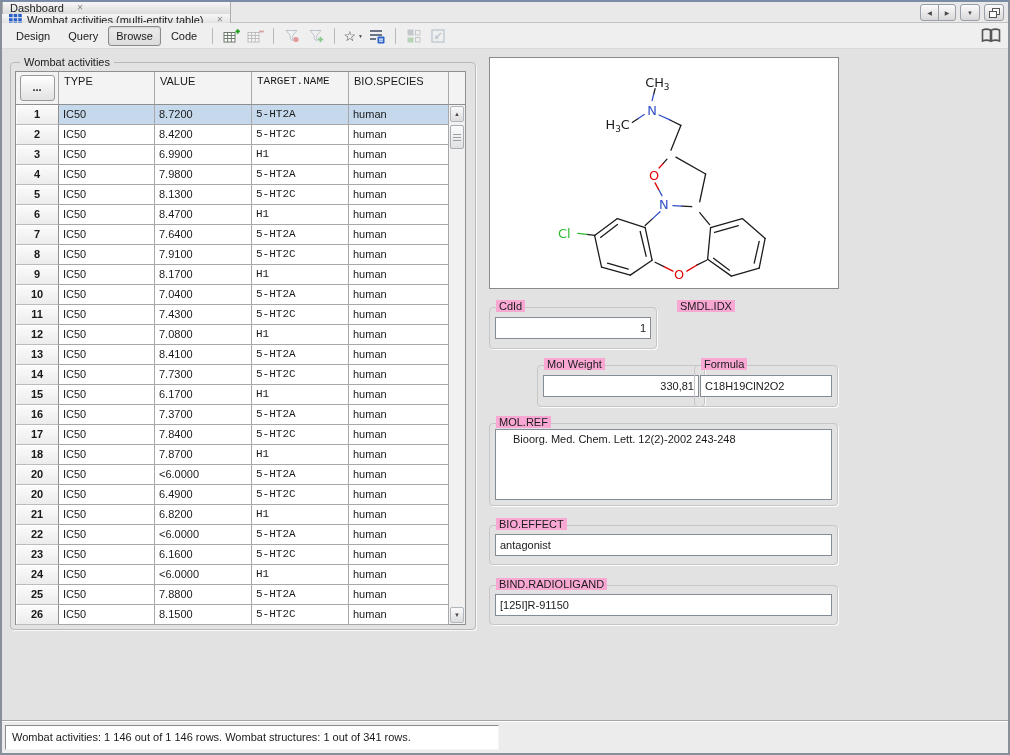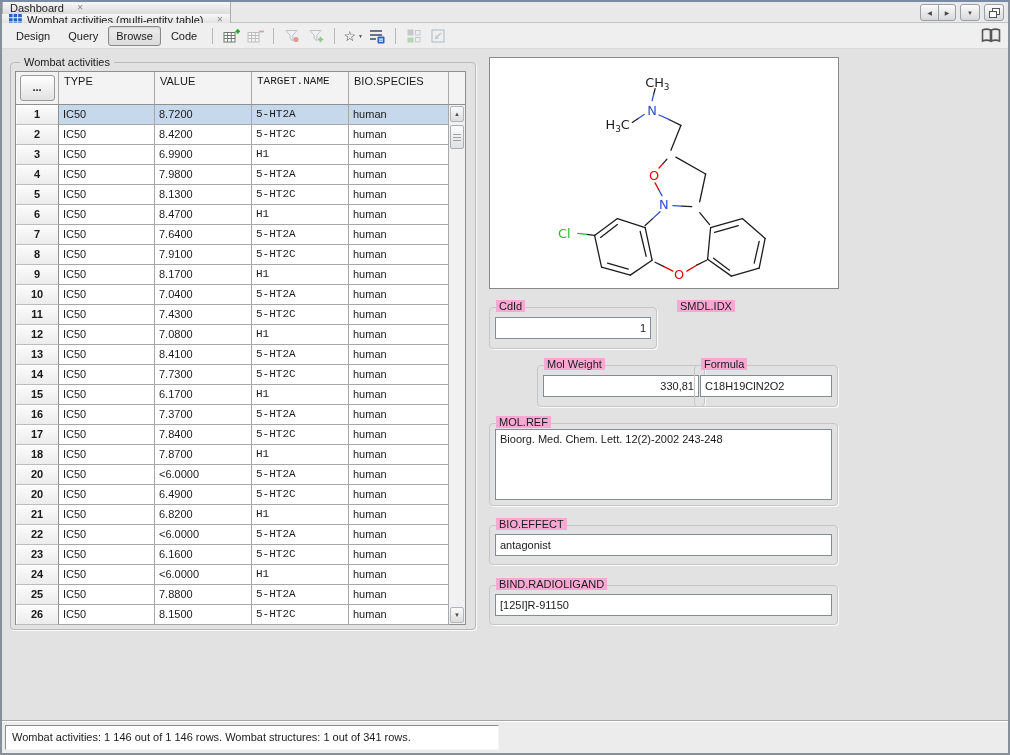--- a/index.html
+++ b/index.html
@@ -72,21 +72,21 @@
   
   .structure-box{position:absolute;left:487px;top:8px;width:350px;height:232px;background:#fff;border:1px solid #8a8a8a;}
   .fieldbox{position:absolute;}
   .fb-label{position:absolute;top:0;left:7px;background:#f9a8d4;padding:0 3px;z-index:2;white-space:nowrap;}
   .fb-frame{position:absolute;left:0;right:0;top:7px;bottom:1px;border:1px solid #c6c6c6;border-radius:4px;
     box-shadow:1px 1px 0 rgba(255,255,255,.85);display:flex;align-items:center;padding:0 5px;}
   .fb-frame.area{align-items:stretch;padding:5px;}
   .fld{flex:1;height:22px;border:1px solid #848c96;background:#fff;font-family:"Liberation Sans",sans-serif;
     font-size:11px;padding:1px 4px;color:#1a1a1a;min-width:0;}
   .fld.right{text-align:right;}
-  textarea.fld{height:auto;resize:none;padding:2px 4px;line-height:14px;}
+  textarea.fld{height:auto;resize:none;padding:2px 17px;line-height:14px;}
   
   .statusbar{position:absolute;left:0;right:0;bottom:0;height:33px;background:#ececec;border-top:1px solid #a6a6a6;box-shadow:inset 0 1px 0 #fff;}
   .status-box{position:absolute;left:3px;top:4px;width:494px;height:25px;background:#fff;
     border:1px solid;border-color:#8c8c8c #f5f5f5 #f5f5f5 #8c8c8c;padding:5px 0 0 6px;white-space:nowrap;overflow:hidden;}
   
   .mol-bond{stroke-width:1.3;stroke-linecap:round;fill:none;}
   .bk{stroke:#1c1c1c;}
   .bn{stroke:#3050c8;}
   .bo{stroke:#e00000;}
   .bcl{stroke:#2eb82e;}

